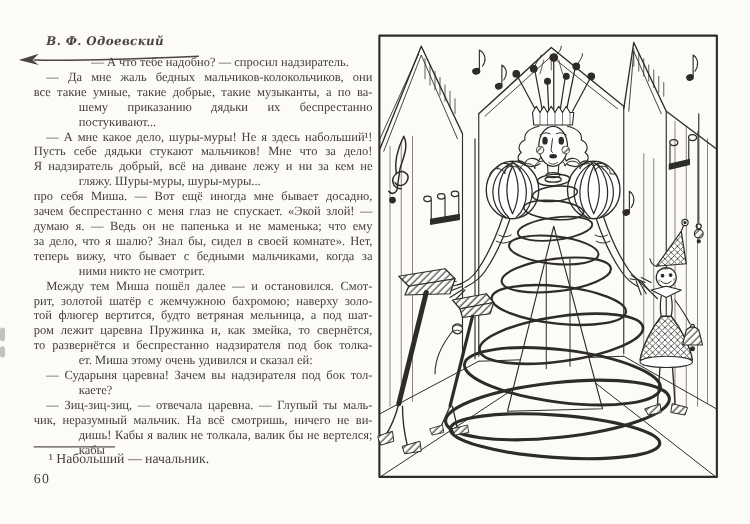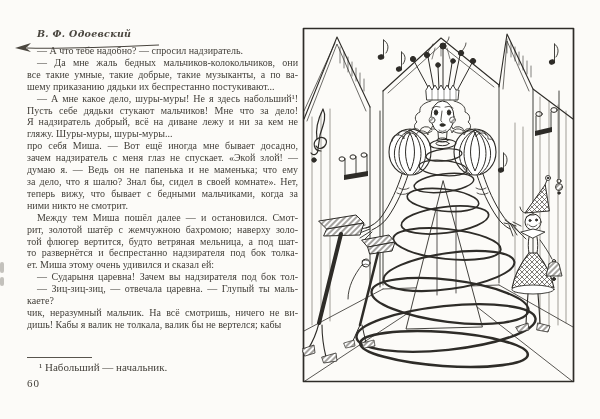--- a/index.html
+++ b/index.html
@@ -12,21 +12,21 @@
   .author{
     position:absolute;left:37px;top:9px;font-family:"DejaVu Serif", serif;
     font-style:italic;font-weight:bold;font-size:9.5px;color:#4a463f;letter-spacing:.3px;
   }
   .head-arrow{position:absolute;left:13px;top:21px;}
   .body-text{position:absolute;left:27px;top:45px;width:271px;}
   .line{
     font-size:10px;line-height:11.9px;text-align:justify;text-align-last:justify;
     color:#44413b;
   }
-  .line.last{text-align-last:left;}
+  .line.last{text-align-last:left;margin-left:36px;}
   .line.indent{text-indent:10px;}
   .footnote-rule{position:absolute;left:27px;top:357px;width:65px;border-top:1px solid #58544d;}
   .footnote{position:absolute;left:27px;top:361px;width:271px;font-size:11px;color:#46433d;text-indent:12px;}
   .page-number{position:absolute;left:27px;top:377px;width:271px;text-align:left;font-size:11px;letter-spacing:1px;color:#45423c;}
   .illustration{position:absolute;left:302px;top:27px;}
 </style>
 </head>
 <body>
 
 <div class="page">
@@ -45,33 +45,34 @@
   <div class="body-text">
       <div class="line indent last">— А что тебе надобно? — спросил надзиратель.</div>
       <div class="line indent">— Да мне жаль бедных мальчиков-колокольчиков, они</div>
       <div class="line">все такие умные, такие добрые, такие музыканты, а по ва-</div>
       <div class="line last">шему приказанию дядьки их беспрестанно постукивают...</div>
       <div class="line indent">— А мне какое дело, шуры-муры! Не я здесь набольший¹!</div>
       <div class="line">Пусть себе дядьки стукают мальчиков! Мне что за дело!</div>
       <div class="line">Я надзиратель добрый, всё на диване лежу и ни за кем не</div>
       <div class="line last">гляжу. Шуры-муры, шуры-муры...</div>
       <div class="line">про себя Миша. — Вот ещё иногда мне бывает досадно,</div>
-      <div class="line">зачем надзиратель с меня глаз не спускает. «Экой злой! —</div>
+      <div class="line">зачем беспрестанно с меня глаз не спускает. «Экой злой! —</div>
       <div class="line">думаю я. — Ведь он не папенька и не маменька; что ему</div>
       <div class="line">за дело, что я шалю? Знал бы, сидел в своей комнате». Нет,</div>
       <div class="line">теперь вижу, что бывает с бедными мальчиками, когда за</div>
       <div class="line last">ними никто не смотрит.</div>
       <div class="line indent">Между тем Миша пошёл далее — и остановился. Смот-</div>
       <div class="line">рит, золотой шатёр с жемчужною бахромою; наверху золо-</div>
       <div class="line">той флюгер вертится, будто ветряная мельница, а под шат-</div>
+      <div class="line">ром лежит царевна Пружинка и, как змейка, то свернётся,</div>
       <div class="line">то развернётся и беспрестанно надзирателя под бок толка-</div>
       <div class="line last">ет. Миша этому очень удивился и сказал ей:</div>
       <div class="line indent">— Сударыня царевна! Зачем вы надзирателя под бок тол-</div>
+      <div class="line last">каете?</div>
       <div class="line indent">— Зиц-зиц-зиц, — отвечала царевна. — Глупый ты маль-</div>
-      <div class="line last">каете?</div>
       <div class="line">чик, неразумный мальчик. На всё смотришь, ничего не ви-</div>
       <div class="line last">дишь! Кабы я валик не толкала, валик бы не вертелся; кабы</div>
     </div>
 
   <div class="footnote-rule"></div>
   <div class="footnote">¹ Набольший — начальник.</div>
   <div class="page-number">60</div>
 
   <svg class="illustration" width="274" height="358" viewBox="0 0 274 358">
     <defs>

